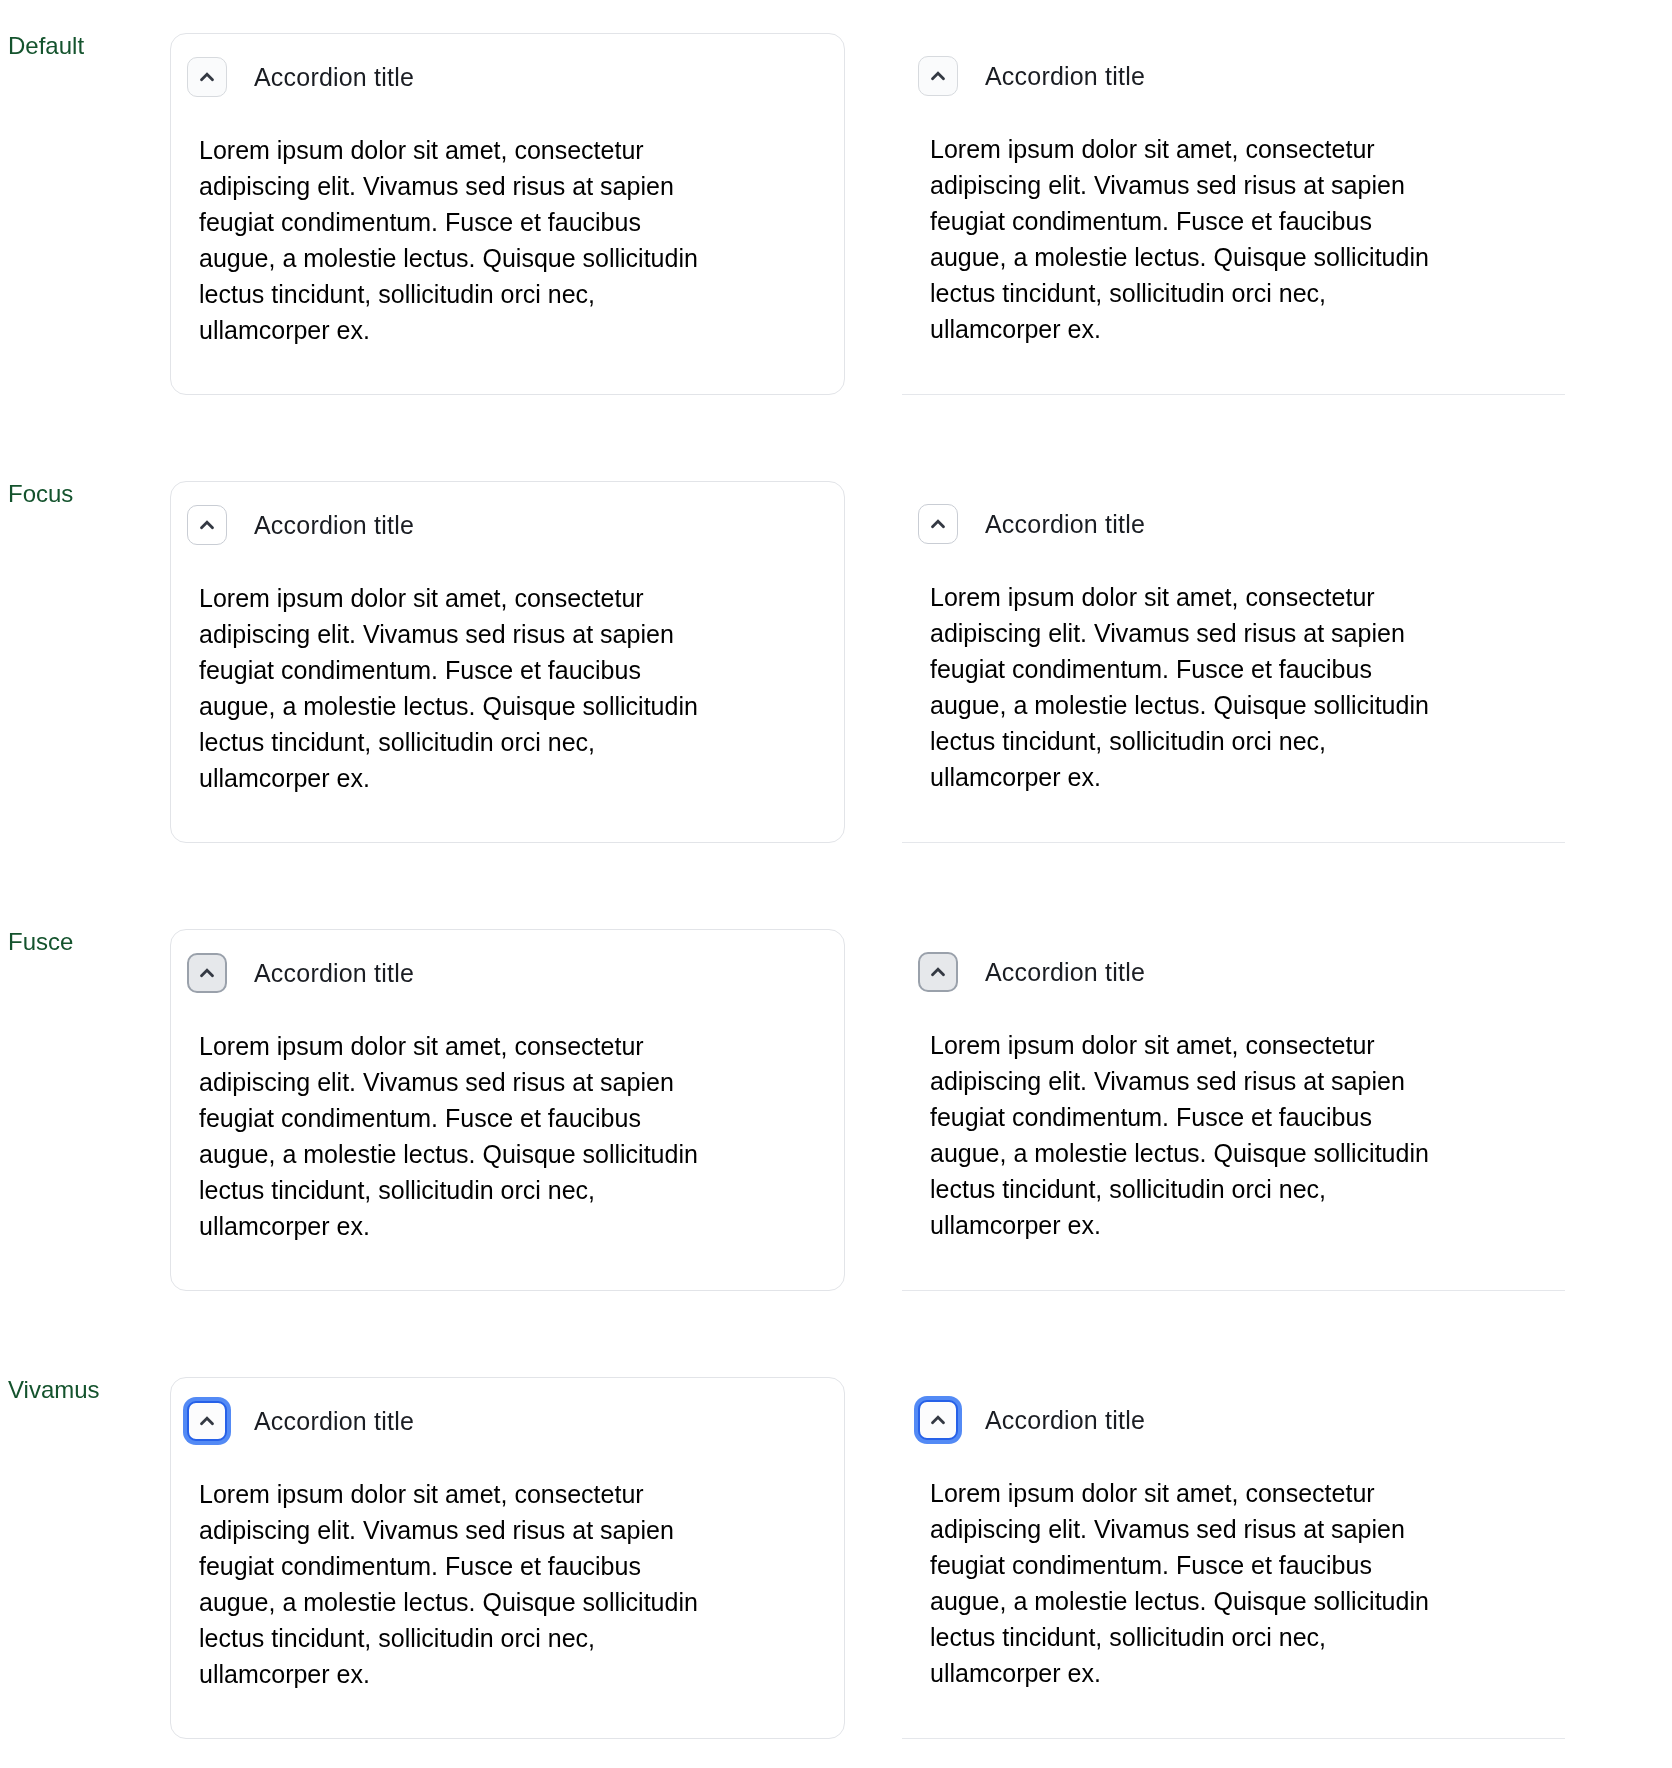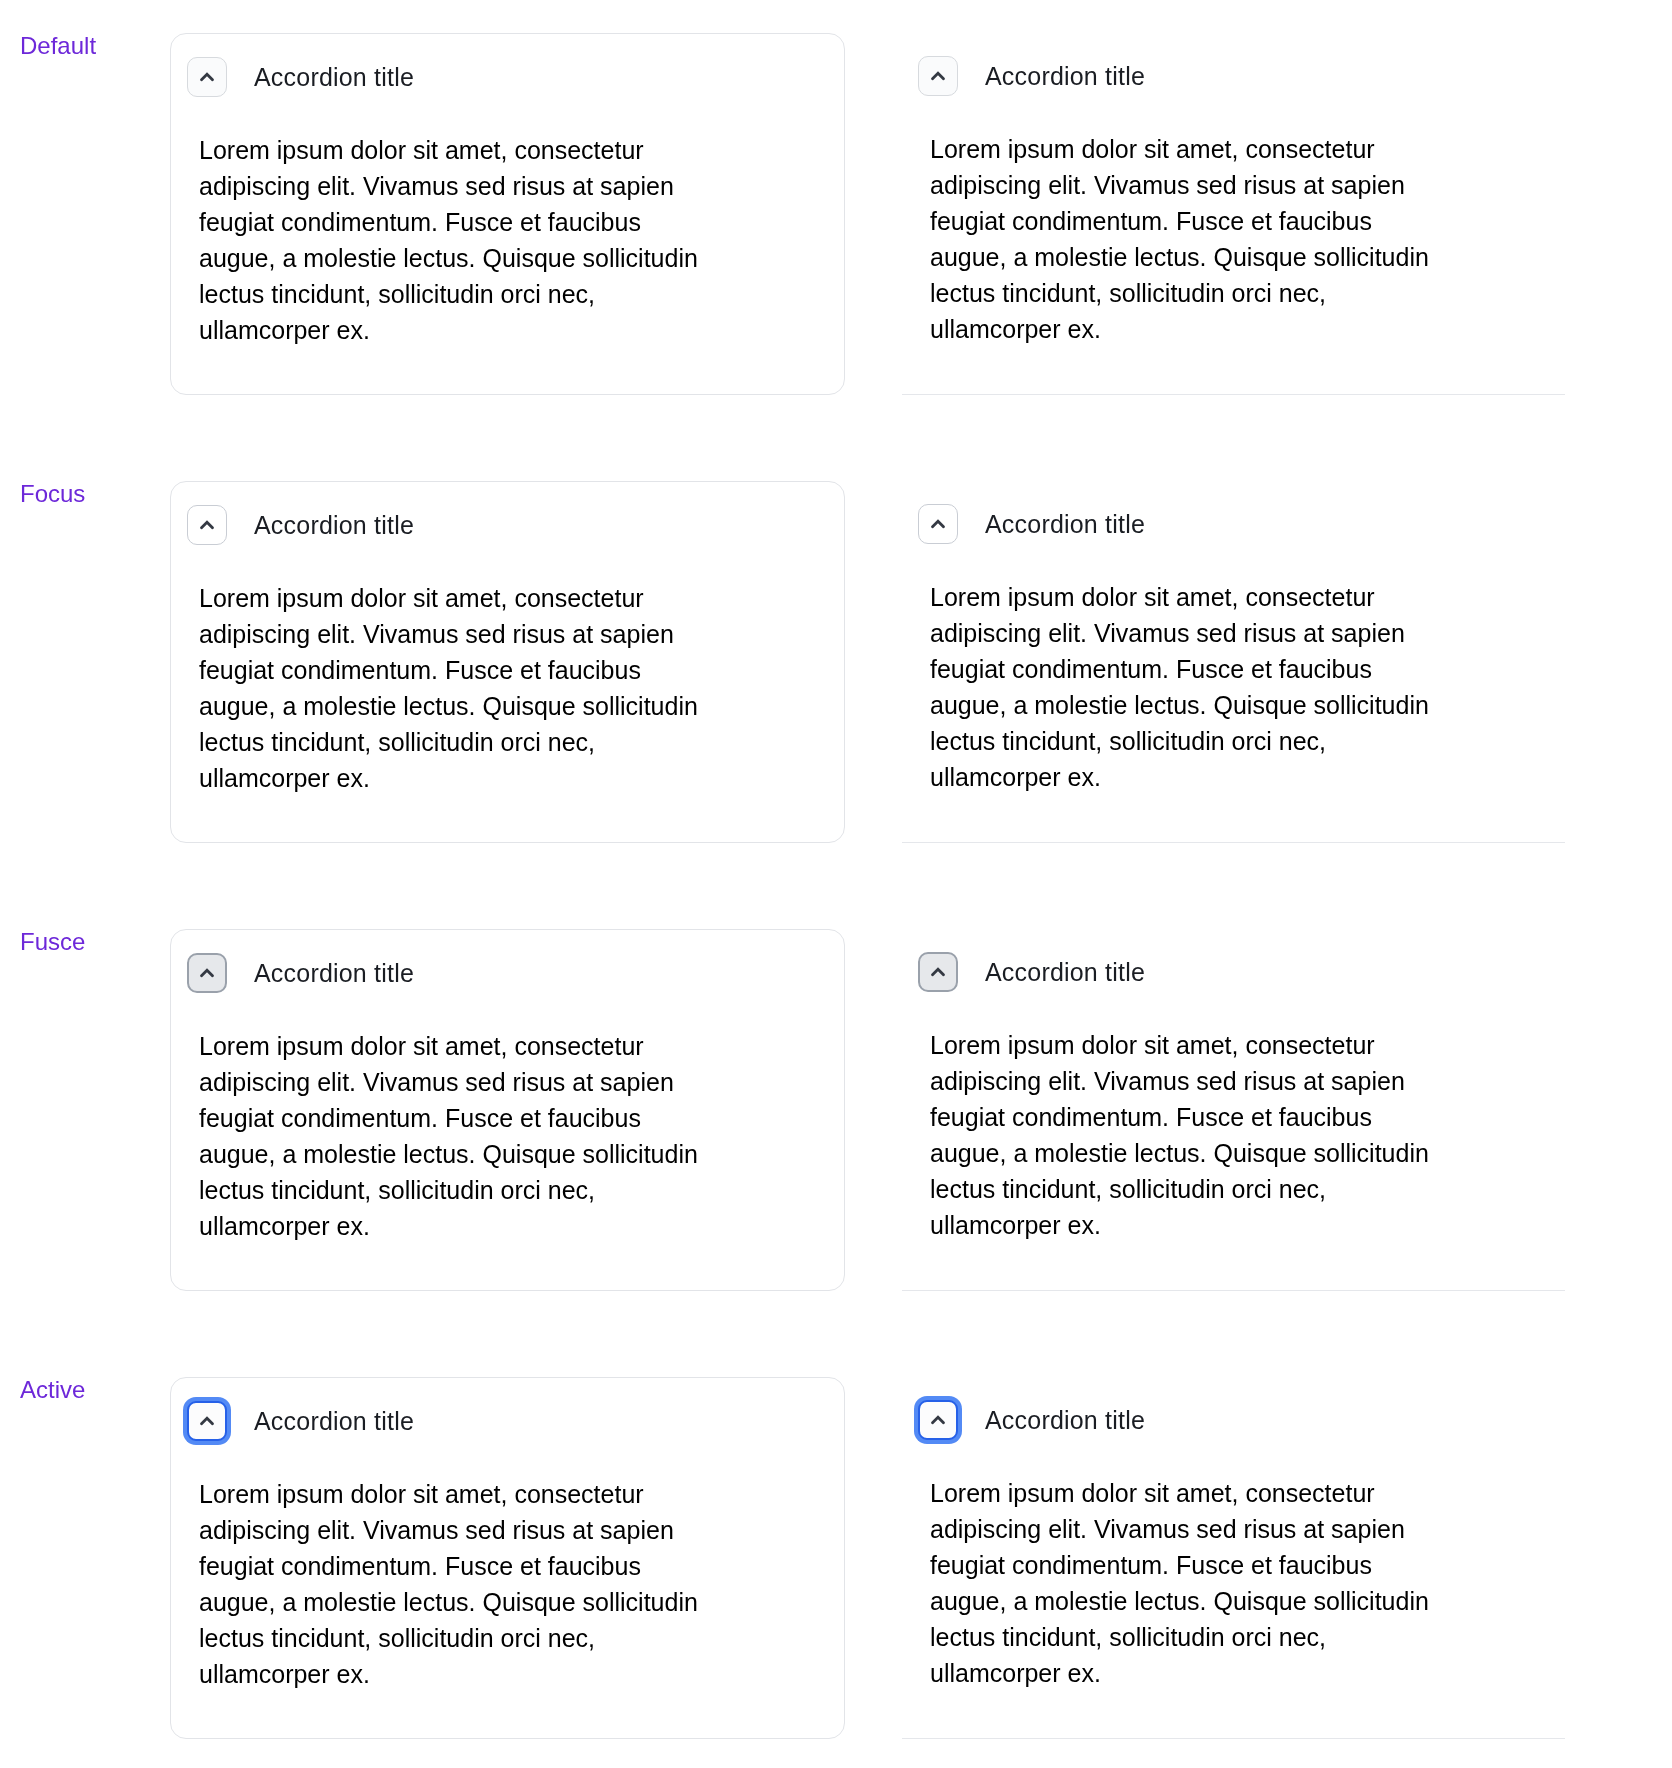--- a/index.html
+++ b/index.html
@@ -18,24 +18,24 @@
     padding-top: 33px;
   }
   .row {
     display: flex;
     align-items: flex-start;
     margin-bottom: 86px;
   }
   .row-label {
     width: 170px;
     flex: 0 0 170px;
-    padding-left: 20px;
+    padding-left: 8px;
     font-size: 24px;
     line-height: 30px;
-    color: #6d28d9;
+    color: #14532d;
     margin-top: -2px;
   }
   .acc {
     width: 675px;
     height: 362px;
     padding: 23px 16px 0 16px;
   }
   .acc-card {
     background: #ffffff;
     border: 1.5px solid #e2e4e8;
@@ -180,21 +180,21 @@
             <path d="M6.5 14.8 L12 9.2 L17.5 14.8" stroke="#343943" stroke-width="2.8" stroke-linecap="round" stroke-linejoin="miter"></path>
           </svg>
         </button>
         <h3 class="acc-title">Accordion title</h3>
       </header>
       <p class="acc-body">Lorem ipsum dolor sit amet, consectetur adipiscing elit. Vivamus sed risus at sapien feugiat condimentum. Fusce et faucibus augue, a molestie lectus. Quisque sollicitudin lectus tincidunt, sollicitudin orci nec, ullamcorper ex.</p>
     </article>
   </section>
 
   <section class="row">
-    <div class="row-label">Active</div>
+    <div class="row-label">Vivamus</div>
 
     <article class="acc acc-card st-active">
       <header class="acc-header">
         <button class="chev-btn">
           <svg width="24" height="24" viewBox="0 0 24 24" fill="none">
             <path d="M6.5 14.8 L12 9.2 L17.5 14.8" stroke="#343943" stroke-width="2.8" stroke-linecap="round" stroke-linejoin="miter"></path>
           </svg>
         </button>
         <h3 class="acc-title">Accordion title</h3>
       </header>

